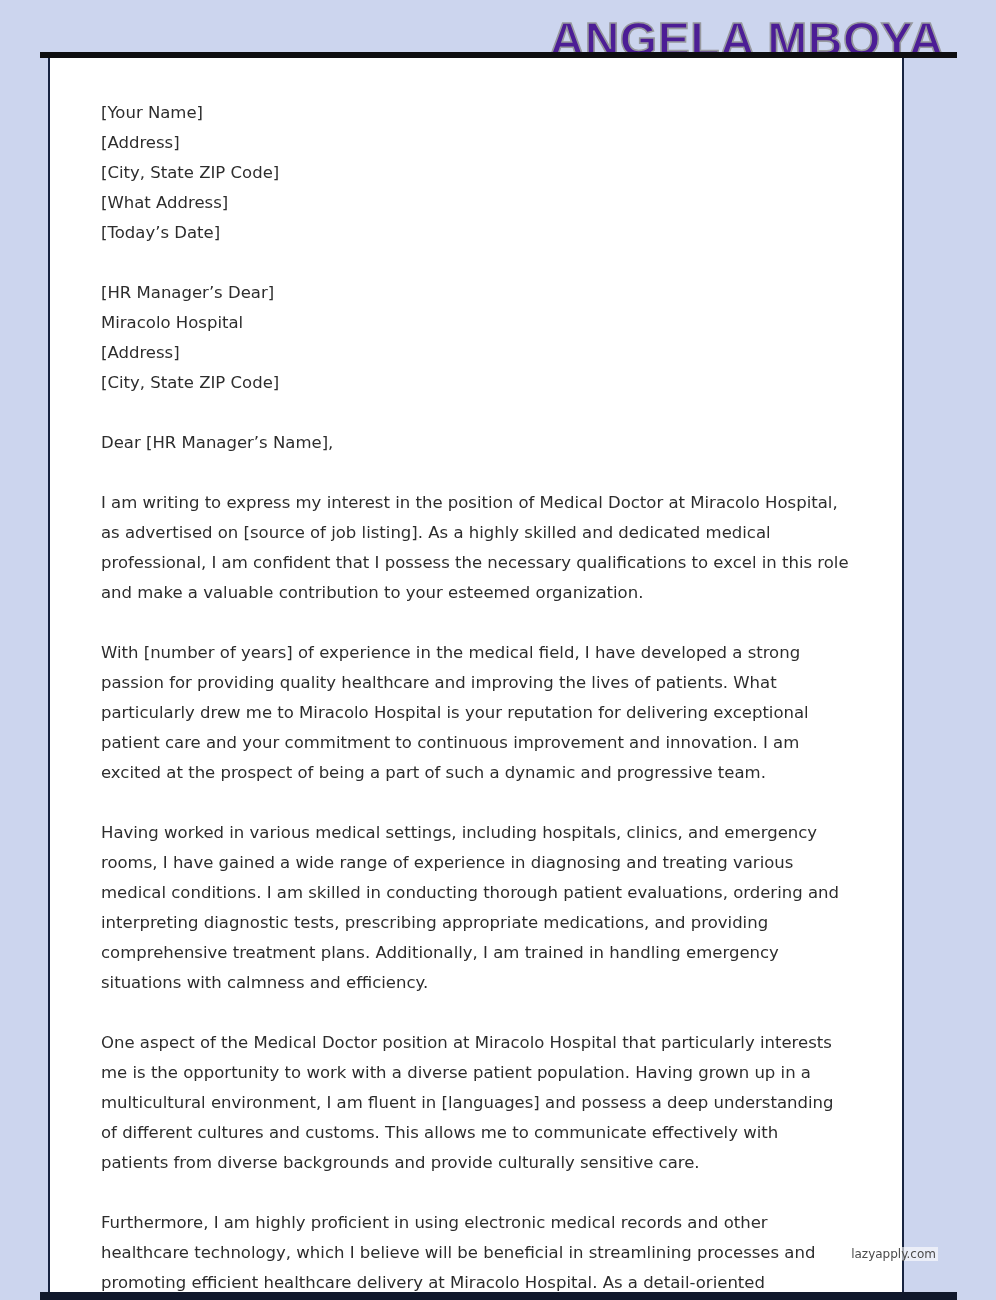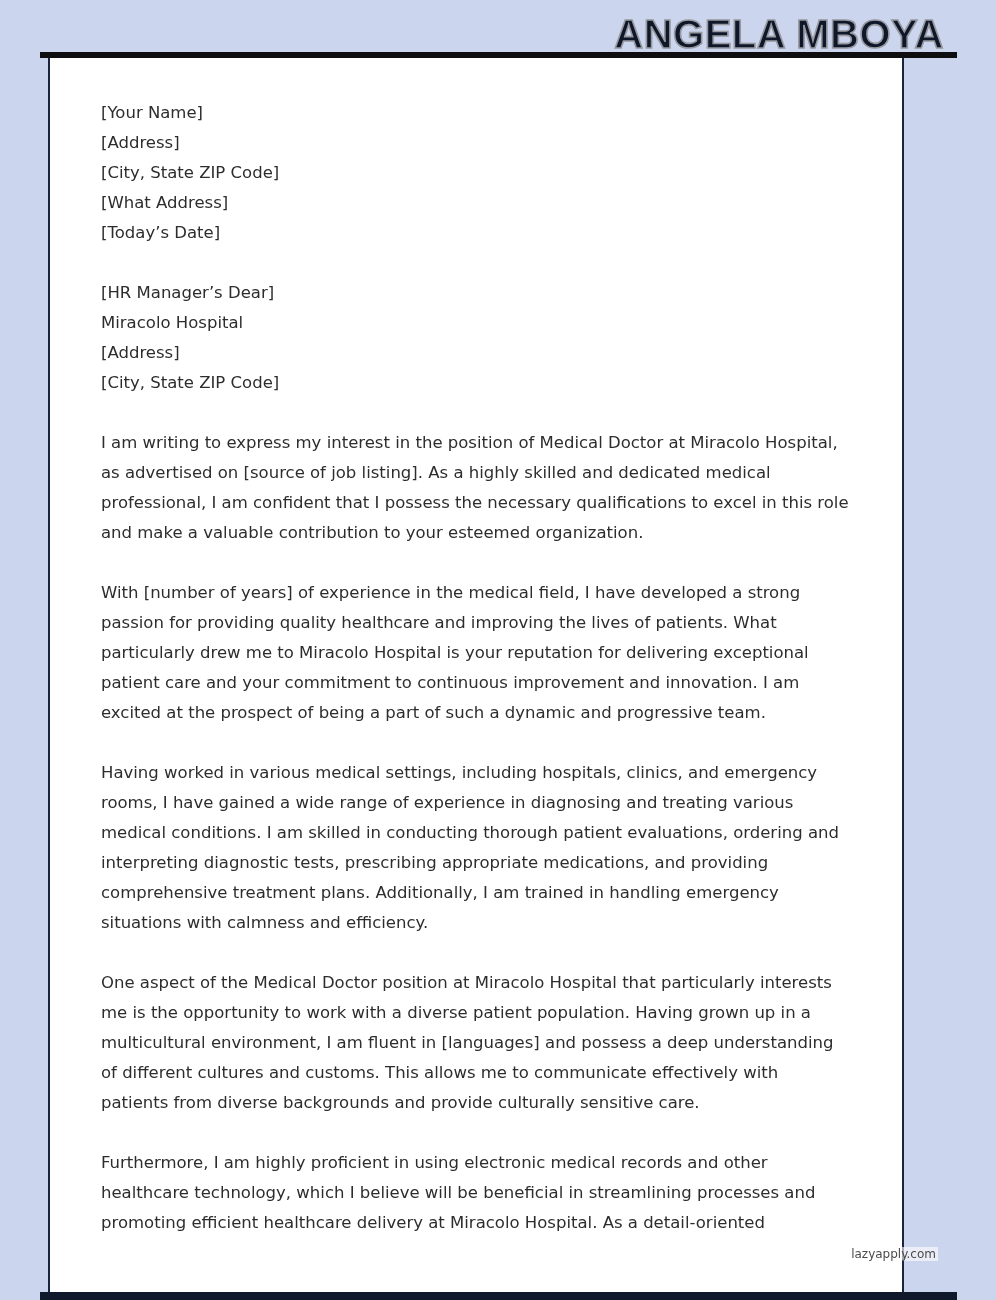--- a/index.html
+++ b/index.html
@@ -13,24 +13,24 @@
     position: relative;
     width: 996px;
     height: 1300px;
     background: #ccd5ee;
   }
   .header-name {
     position: absolute;
     top: 12px;
     right: 52px;
     font-family: "Liberation Sans", "DejaVu Sans", sans-serif;
-    font-size: 40px;
+    font-size: 48px;
     font-weight: 700;
     letter-spacing: 0.5px;
-    color: #0f172a;
+    color: #4c1d95;
     -webkit-text-stroke: 1.6px #97999e;
     text-shadow: 0 0 1px #9b9da2;
     white-space: nowrap;
   }
   .top-bar {
     position: absolute;
     top: 52px;
     left: 40px;
     width: 917px;
     height: 6px;
@@ -92,20 +92,21 @@
       <div class="line">[Today’s Date]</div>
     </div>
 
     <div class="block">
       <div class="line">[HR Manager’s Dear]</div>
       <div class="line">Miracolo Hospital</div>
       <div class="line">[Address]</div>
       <div class="line">[City, State ZIP Code]</div>
     </div>
 
+    <div class="block line">Dear [HR Manager’s Name],</div>
 
     <p>I am writing to express my interest in the position of Medical Doctor at Miracolo Hospital, as advertised on [source of job listing]. As a highly skilled and dedicated medical professional, I am confident that I possess the necessary qualifications to excel in this role and make a valuable contribution to your esteemed organization.</p>
     <p>With [number of years] of experience in the medical field, I have developed a strong passion for providing quality healthcare and improving the lives of patients. What particularly drew me to Miracolo Hospital is your reputation for delivering exceptional patient care and your commitment to continuous improvement and innovation. I am excited at the prospect of being a part of such a dynamic and progressive team.</p>
     <p>Having worked in various medical settings, including hospitals, clinics, and emergency rooms, I have gained a wide range of experience in diagnosing and treating various medical conditions. I am skilled in conducting thorough patient evaluations, ordering and interpreting diagnostic tests, prescribing appropriate medications, and providing comprehensive treatment plans. Additionally, I am trained in handling emergency situations with calmness and efficiency.</p>
     <p>One aspect of the Medical Doctor position at Miracolo Hospital that particularly interests me is the opportunity to work with a diverse patient population. Having grown up in a multicultural environment, I am fluent in [languages] and possess a deep understanding of different cultures and customs. This allows me to communicate effectively with patients from diverse backgrounds and provide culturally sensitive care.</p>
     <p>Furthermore, I am highly proficient in using electronic medical records and other healthcare technology, which I believe will be beneficial in streamlining processes and promoting efficient healthcare delivery at Miracolo Hospital. As a detail-oriented</p>
 
   </div>
 
   <div class="watermark">lazyapply.com</div>

